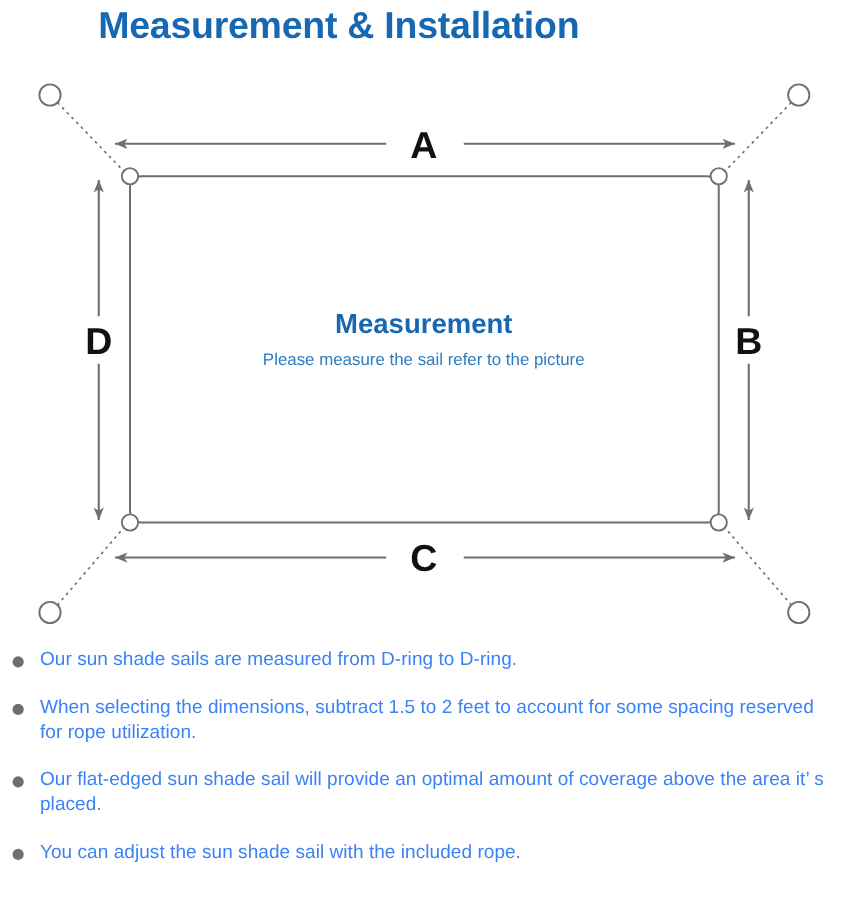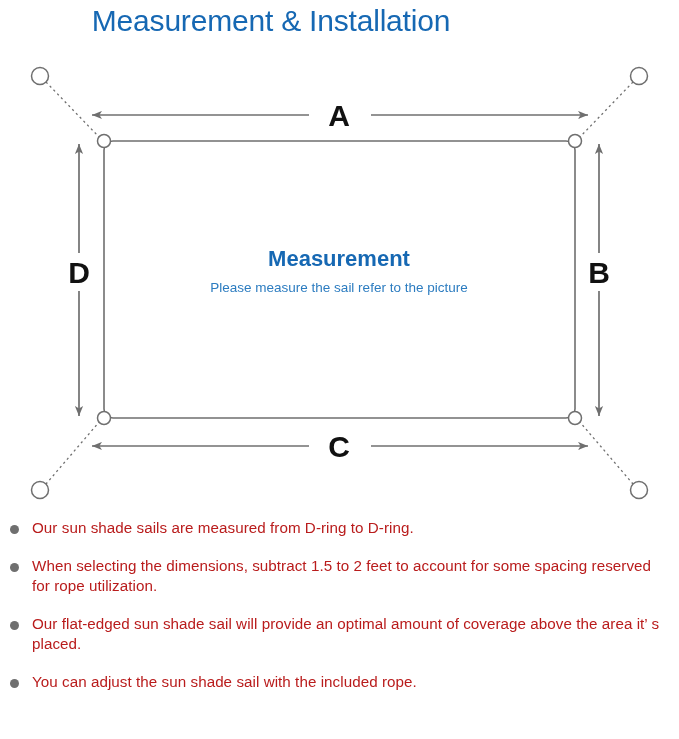--- a/index.html
+++ b/index.html
@@ -17,21 +17,21 @@
   }
 
   
   .title {
     position: absolute;
     left: 0;
     top: 0;
     width: 542px;
     text-align: center;
     font-size: 30px;
-    font-weight: normal;
+    font-weight: bold;
     color: #1668b3;
     letter-spacing: -0.2px;
     line-height: 38px;
     padding-top: 2px;
     white-space: nowrap;
   }
 
   
   .diagram {
     position: absolute;
@@ -82,21 +82,21 @@
     height: 9px;
     border-radius: 50%;
     background: #6f6f6f;
     margin-top: 7px;
     margin-right: 13px;
   }
   .note-text {
     flex: 1 1 auto;
     font-size: 15.2px;
     line-height: 20.5px;
-    color: #b91c1c;
+    color: #3b82f6;
     letter-spacing: 0.05px;
   }
 </style>
 </head>
 <body>
 
 <div class="title">Measurement &amp; Installation</div>
 
 <div class="diagram">
 <svg width="679" height="470" viewBox="0 0 679 470" xmlns="http://www.w3.org/2000/svg">

